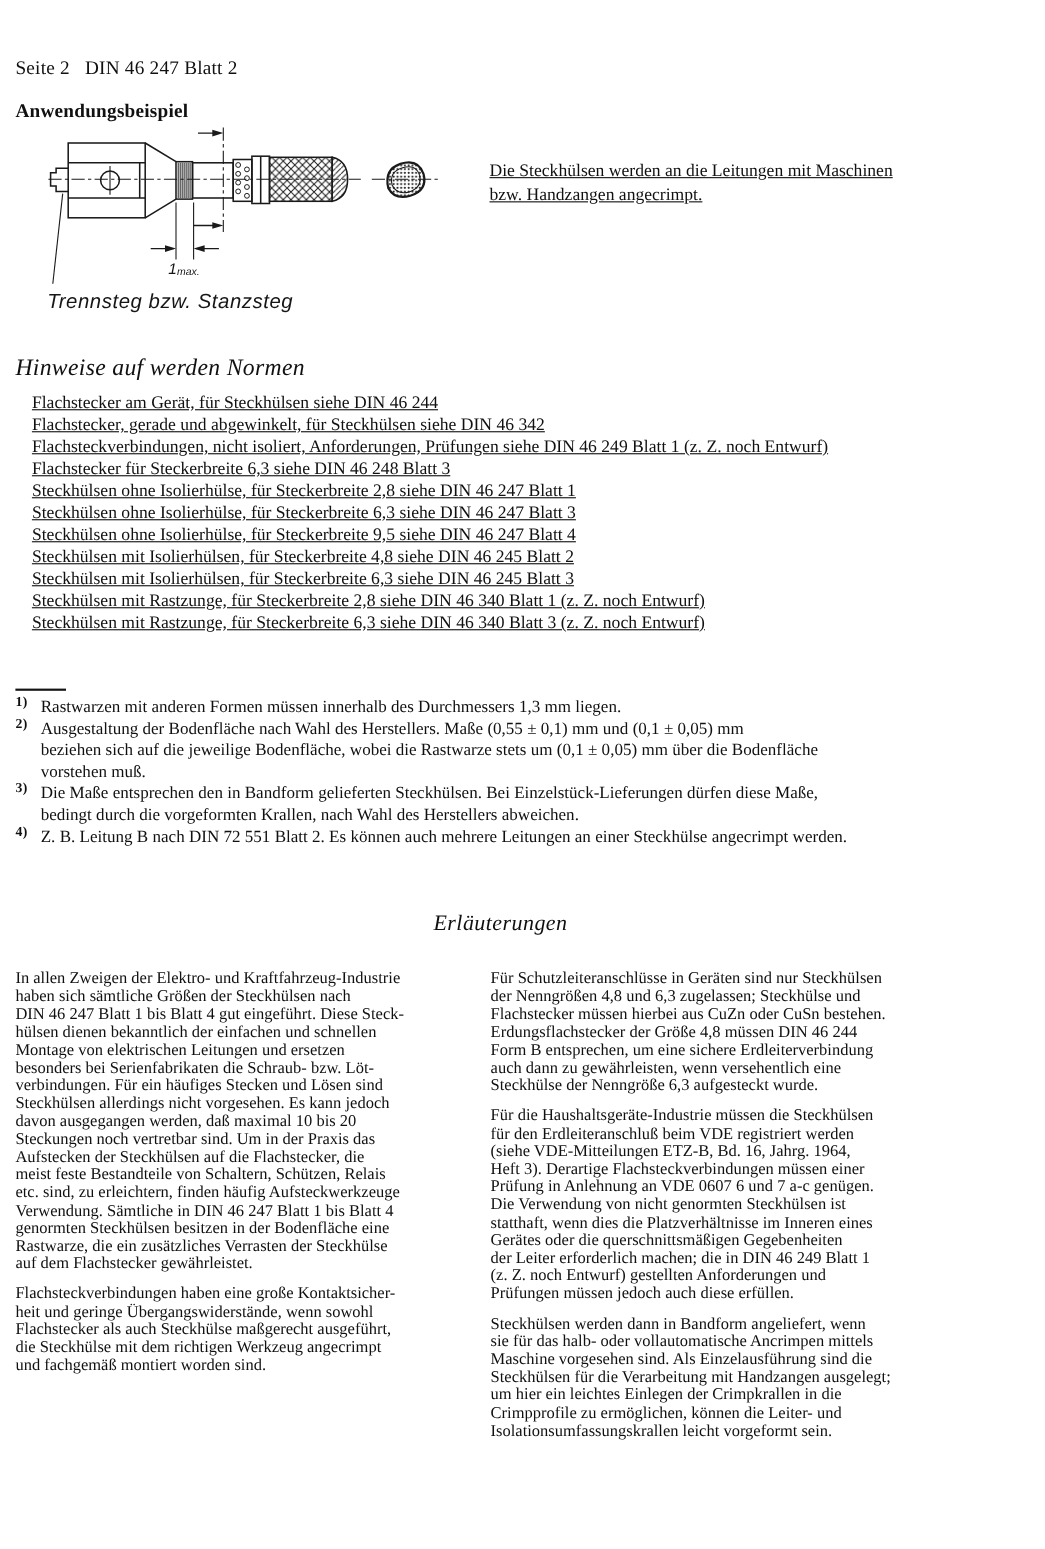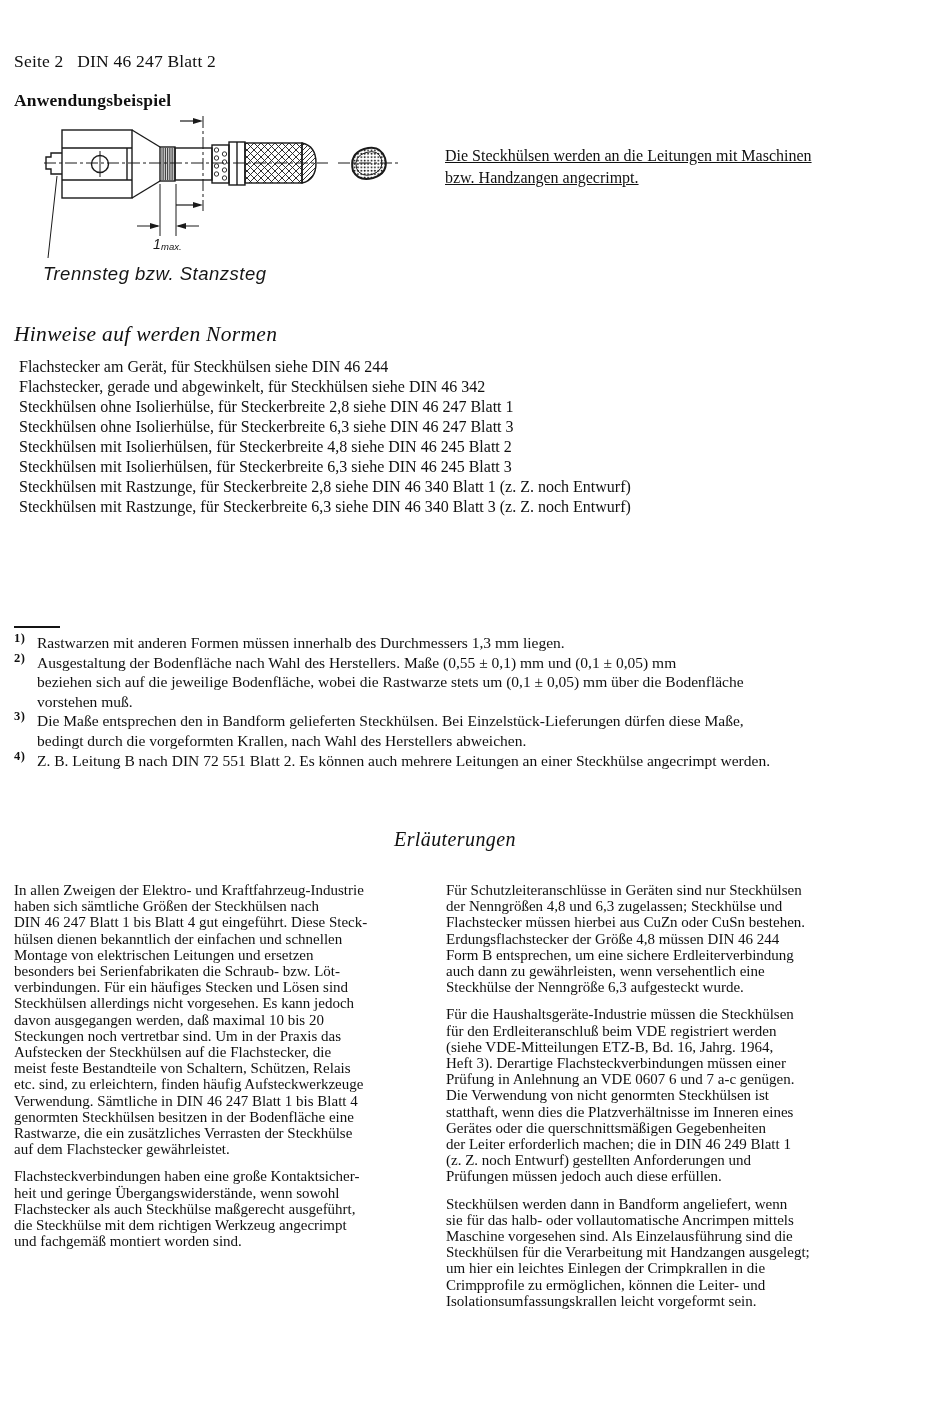--- a/index.html
+++ b/index.html
@@ -14,21 +14,21 @@
   .doc-header { left:14px; top:51px; font-size:17.5px; white-space:pre; letter-spacing:.2px; }
   .section-bold-title { left:14px; top:90px; font-size:17.5px; font-weight:bold; letter-spacing:.2px; }
 
   .drawing-svg { left:30px; top:108px; }
   .drawing-caption {
     left:445px; top:145px; width:400px;
     font-size:16px; line-height:21.5px; white-space:pre-line;text-decoration:underline;
   }
 
   .norms-title { left:14px; top:322px; font-size:21.5px; font-style:italic; letter-spacing:.3px; }
-  .norms-list { left:19px; top:357px; width:820px; font-size:16px; }
+  .norms-list { left:29px; top:357px; width:820px; font-size:16px;text-decoration:underline; }
   .norms-list .norm-line { line-height:20px; white-space:nowrap; }
 
   .fn-rule { left:14px; top:626px; width:46px; border-top:2px solid #141414; height:0; }
   .footnotes { left:14px; top:633px; width:860px; font-size:15.5px; }
   .footnote { display:flex; align-items:flex-start; }
   .fn-marker {
     flex:0 0 23px; font-size:12.5px; position:relative; top:-2px;
     font-weight:bold; letter-spacing:.5px;
   }
   .fn-text { flex:1; line-height:19.6px; white-space:pre-line; }
@@ -140,22 +140,25 @@
 </svg>
 
 <div class="abs drawing-caption">Die Steckhülsen werden an die Leitungen mit Maschinen
 bzw. Handzangen angecrimpt.</div>
 
 <div class="abs norms-title">Hinweise auf werden Normen</div>
 
 <div class="abs norms-list">
   <div class="norm-line">Flachstecker am Gerät, für Steckhülsen siehe DIN 46 244</div>
   <div class="norm-line">Flachstecker, gerade und abgewinkelt, für Steckhülsen siehe DIN 46 342</div>
+  <div class="norm-line">Flachsteckverbindungen, nicht isoliert, Anforderungen, Prüfungen siehe DIN 46 249 Blatt 1 (z. Z. noch Entwurf)</div>
+  <div class="norm-line">Flachstecker für Steckerbreite 6,3 siehe DIN 46 248 Blatt 3</div>
   <div class="norm-line">Steckhülsen ohne Isolierhülse, für Steckerbreite 2,8 siehe DIN 46 247 Blatt 1</div>
   <div class="norm-line">Steckhülsen ohne Isolierhülse, für Steckerbreite 6,3 siehe DIN 46 247 Blatt 3</div>
+  <div class="norm-line">Steckhülsen ohne Isolierhülse, für Steckerbreite 9,5 siehe DIN 46 247 Blatt 4</div>
   <div class="norm-line">Steckhülsen mit Isolierhülsen, für Steckerbreite 4,8 siehe DIN 46 245 Blatt 2</div>
   <div class="norm-line">Steckhülsen mit Isolierhülsen, für Steckerbreite 6,3 siehe DIN 46 245 Blatt 3</div>
   <div class="norm-line">Steckhülsen mit Rastzunge, für Steckerbreite 2,8 siehe DIN 46 340 Blatt 1 (z. Z. noch Entwurf)</div>
   <div class="norm-line">Steckhülsen mit Rastzunge, für Steckerbreite 6,3 siehe DIN 46 340 Blatt 3 (z. Z. noch Entwurf)</div>
 </div>
 
 <div class="abs fn-rule"></div>
 
 <div class="abs footnotes">
   <div class="footnote">

